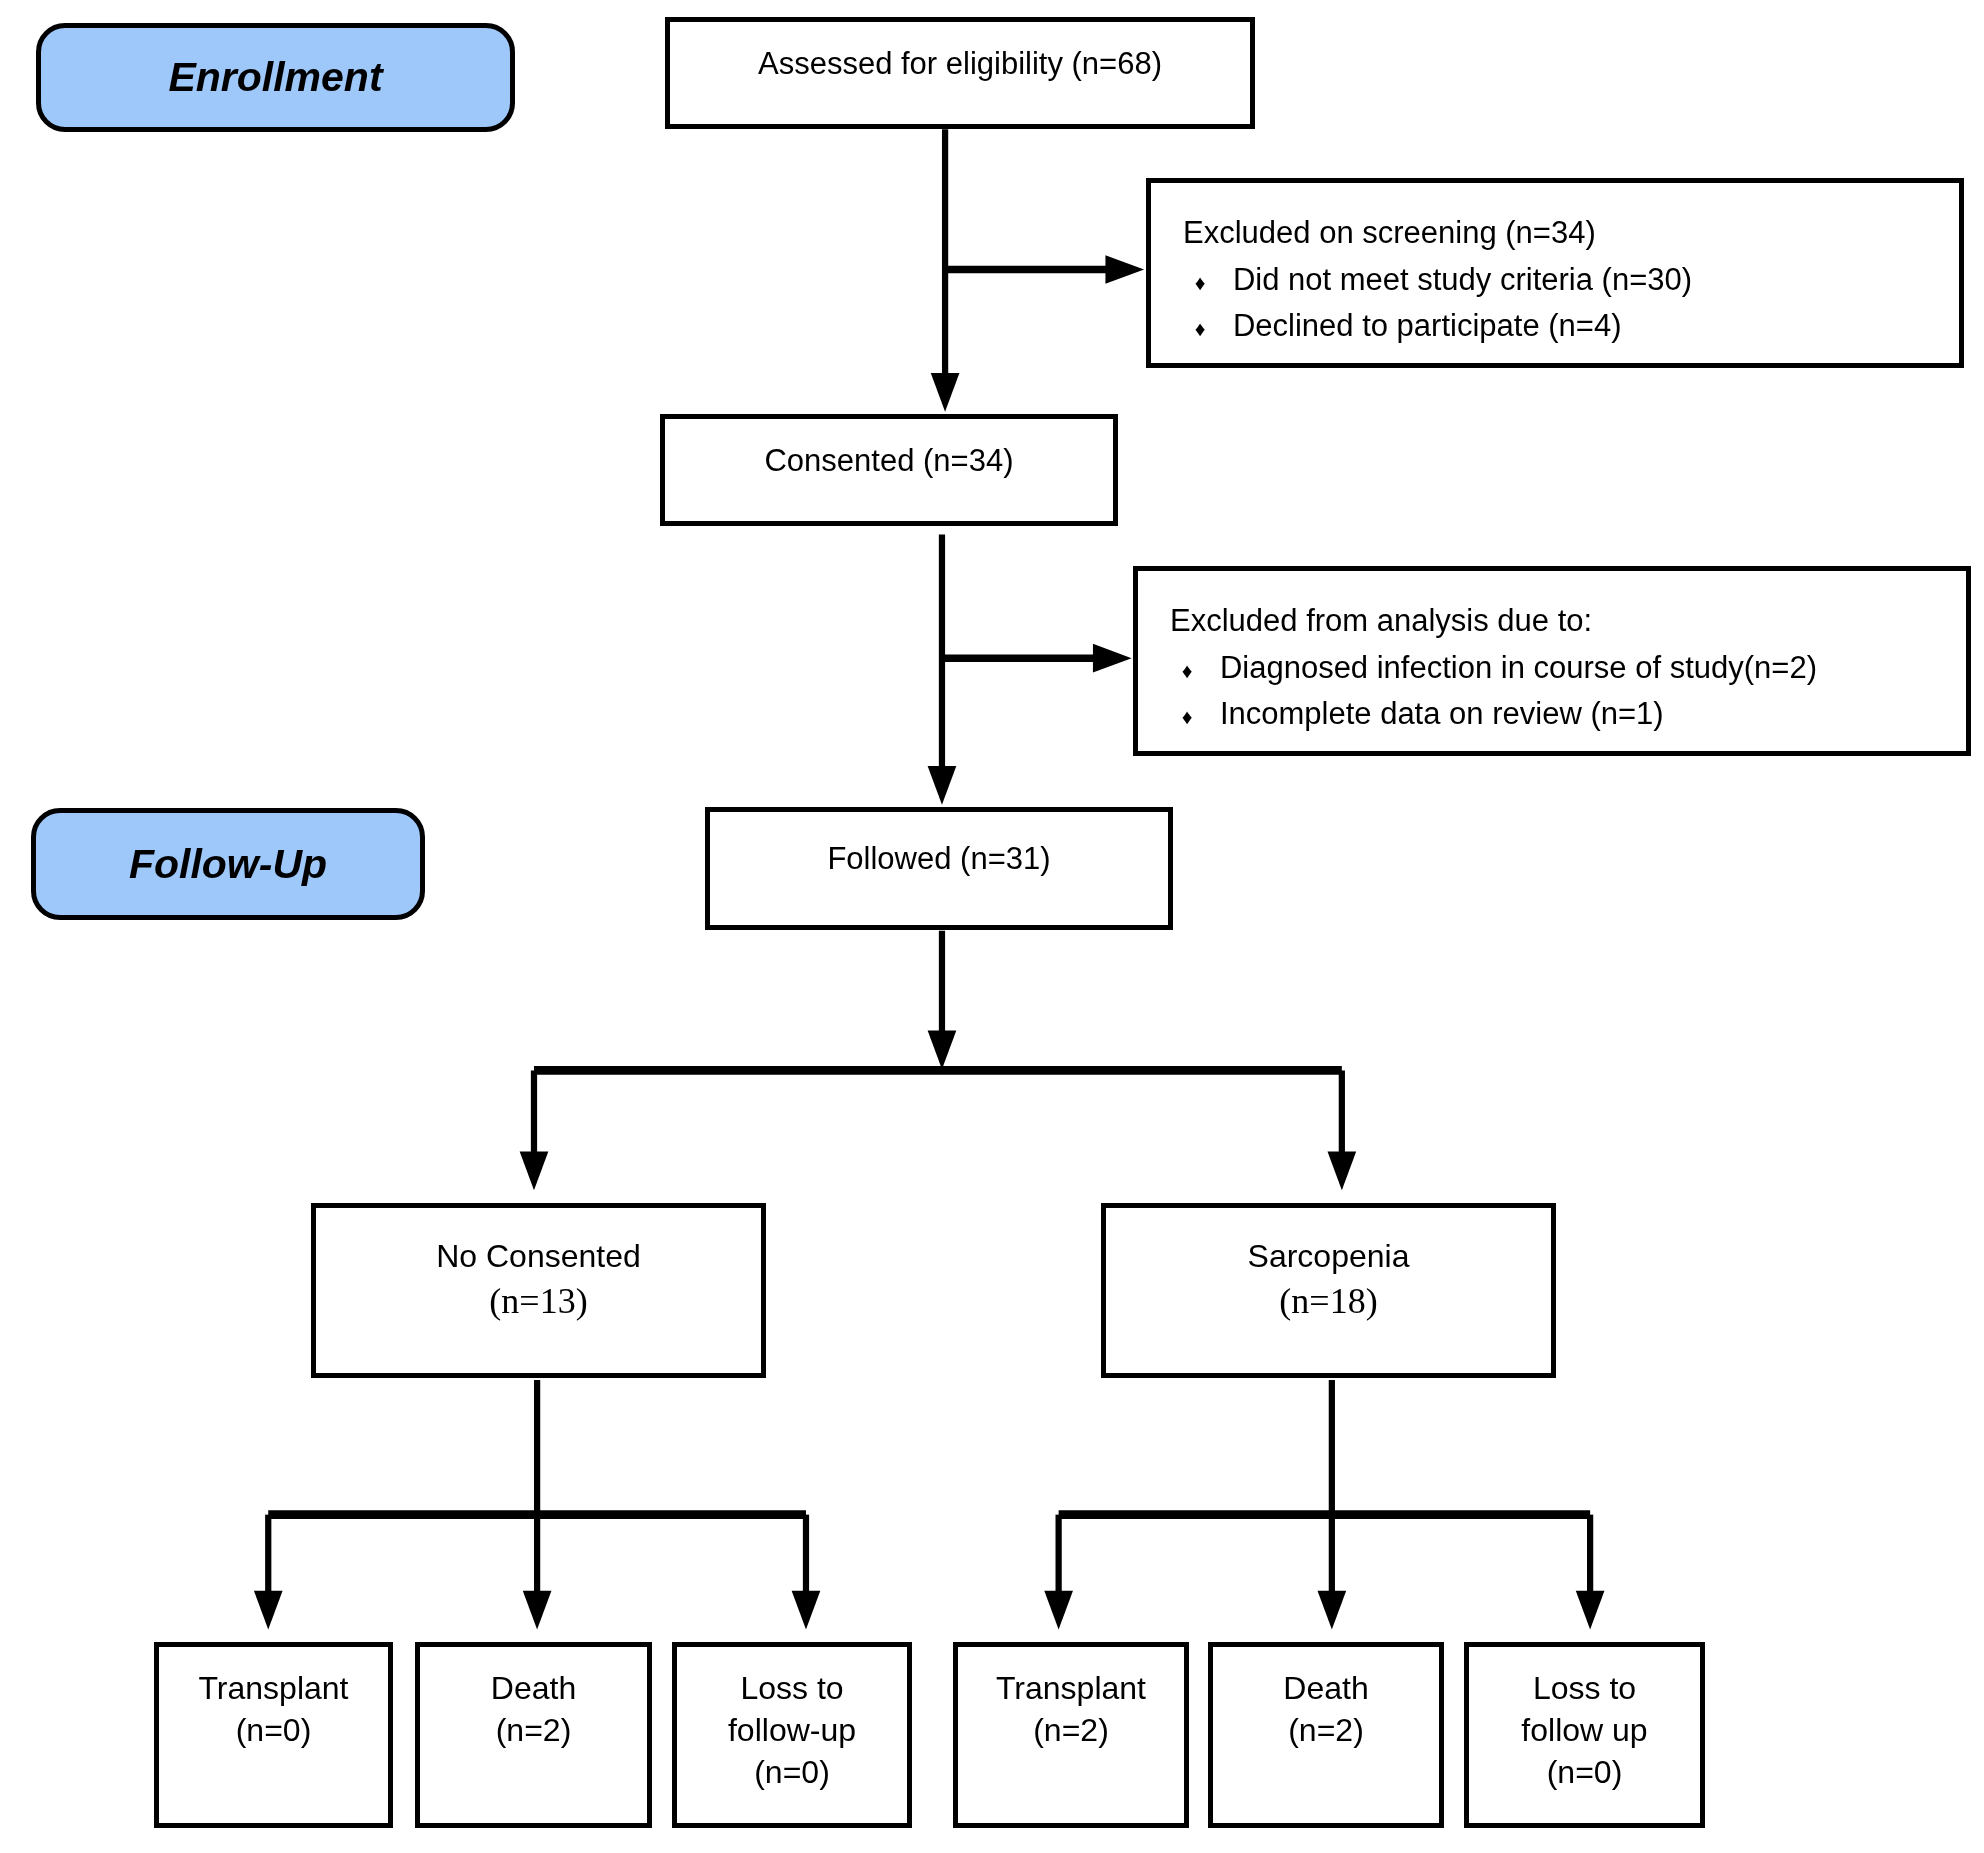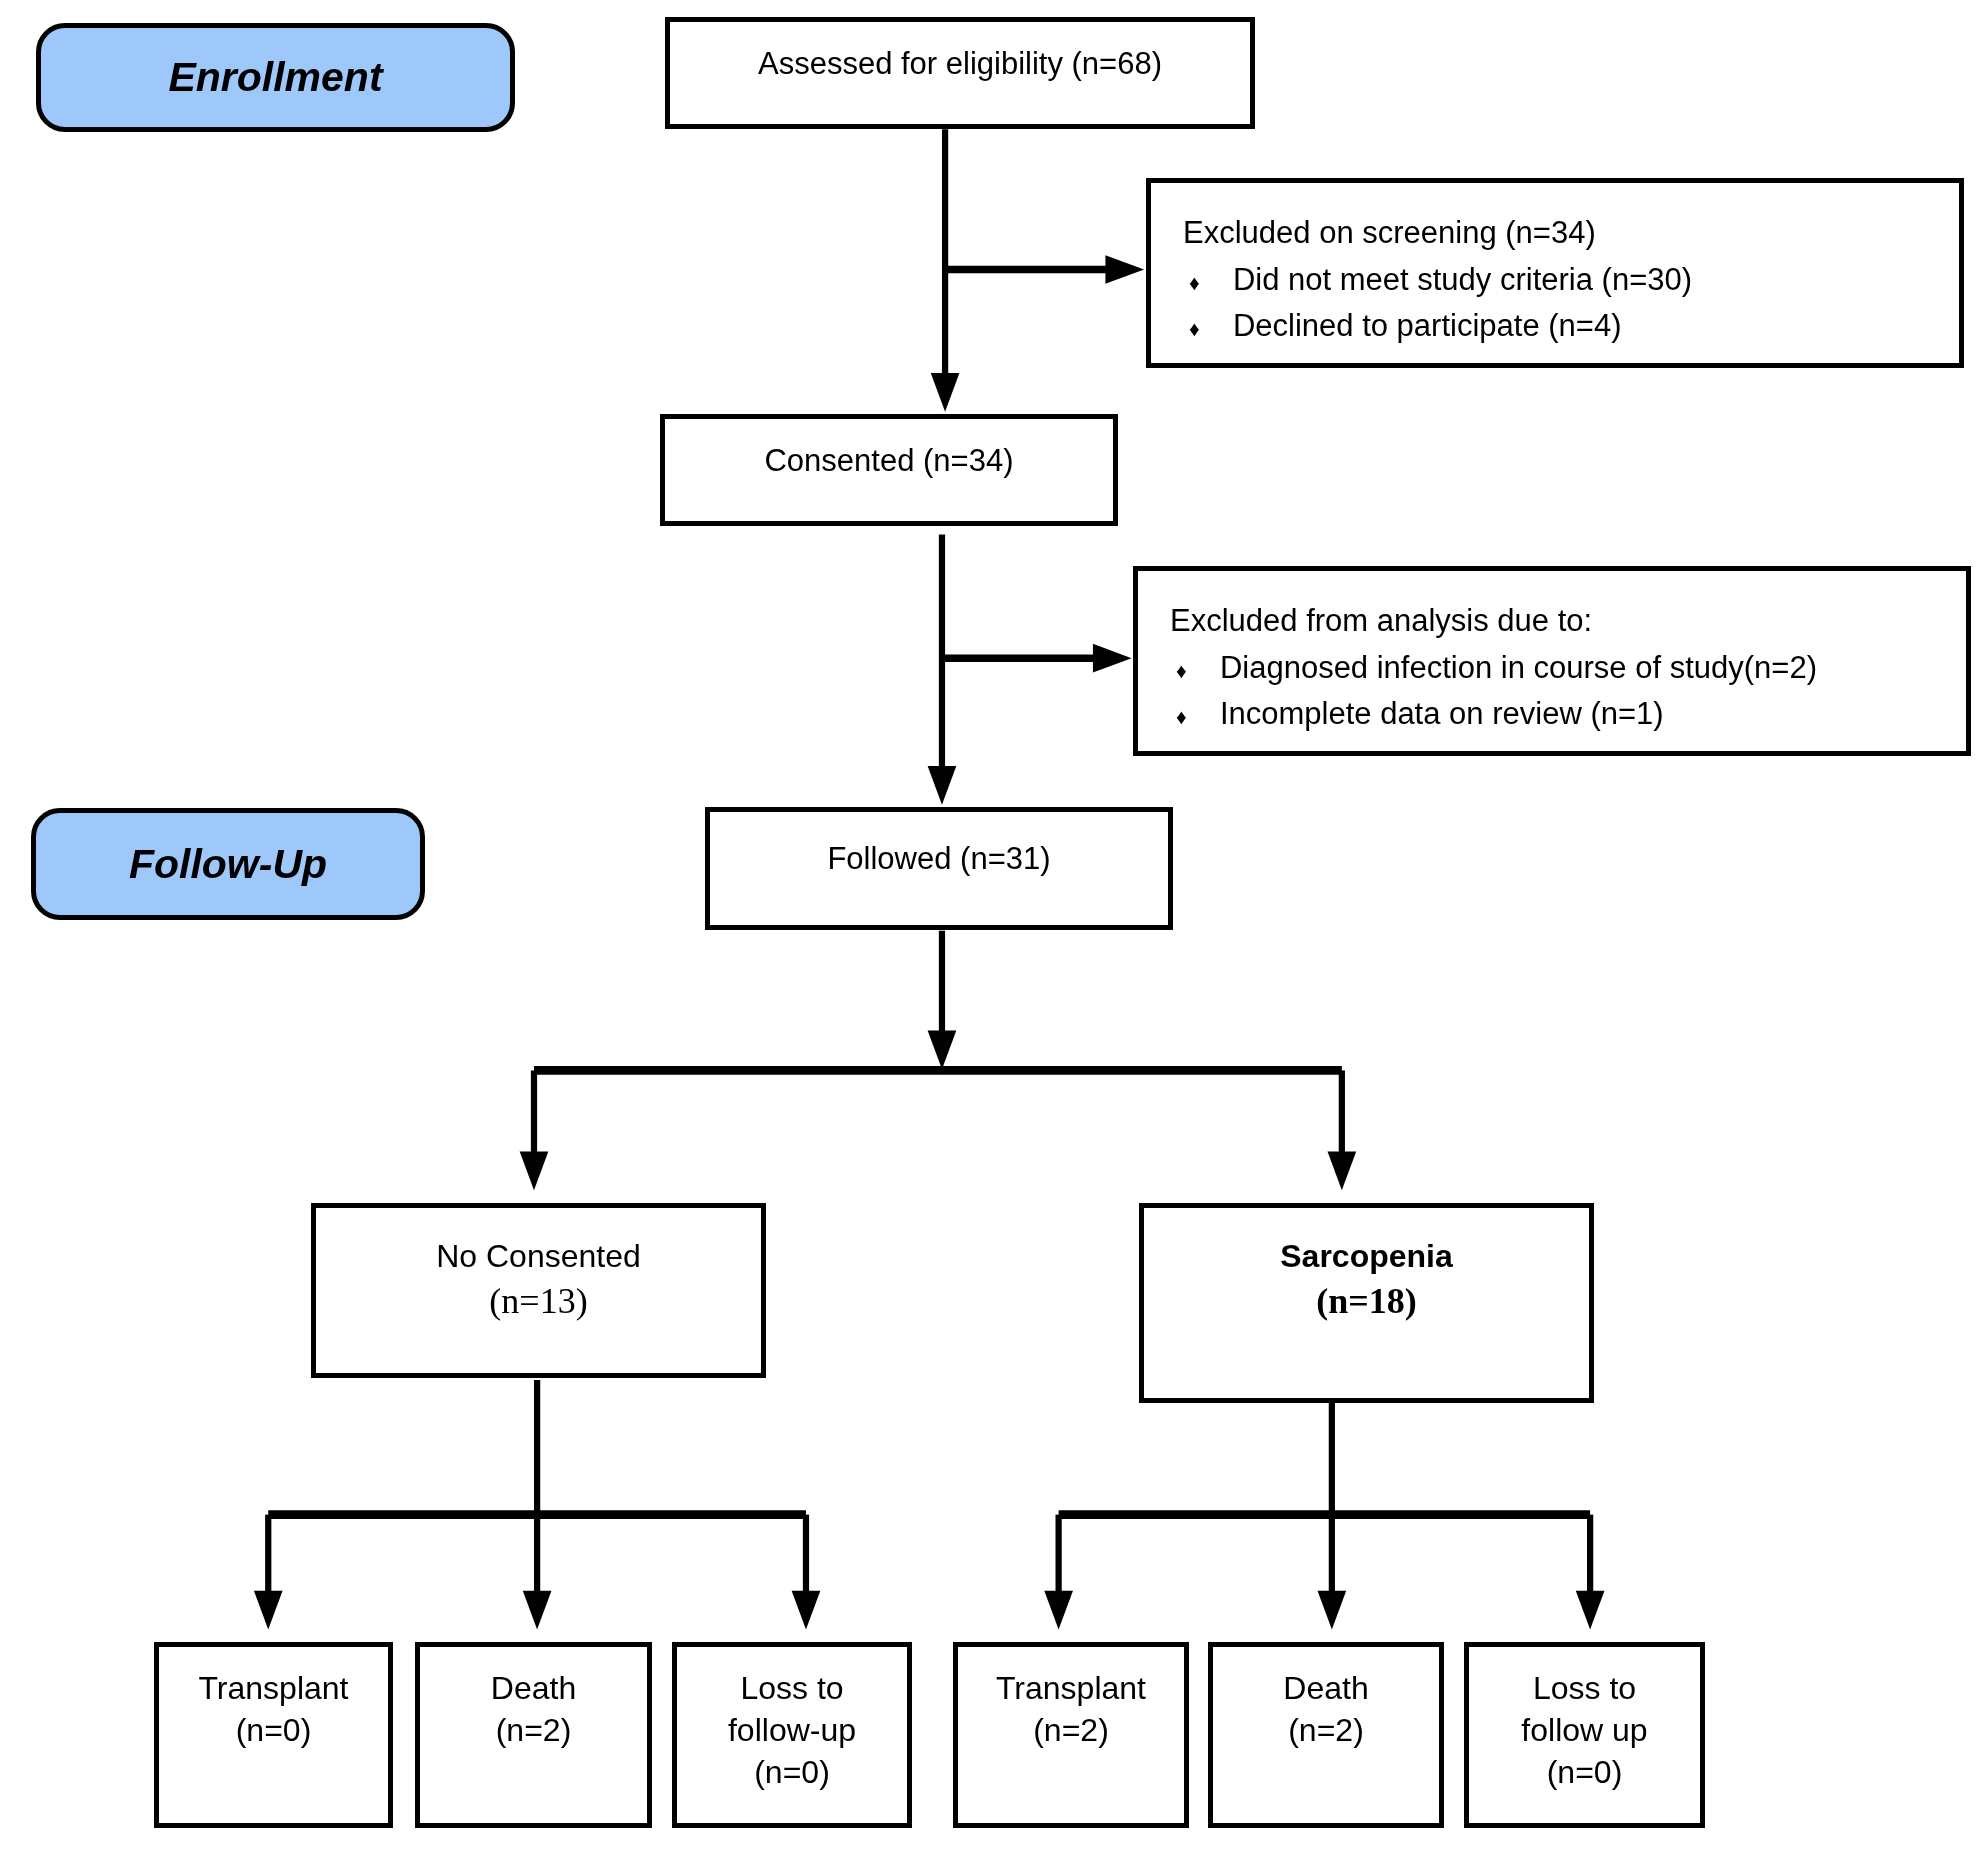--- a/index.html
+++ b/index.html
@@ -50,21 +50,21 @@
     font-style: italic;
     font-weight: 700;
     font-size: 41px;
     font-family: "Liberation Sans", sans-serif;
   }
   .excl {
     align-items: flex-start;
     justify-content: flex-start;
     padding: 27.4px 17.5px 0 32px;
     line-height: 1.5;
-    text-align: center;
+    text-align: right;
   }
   .bullet-row {
     display: flex;
     align-items: baseline;
     white-space: nowrap;
   }
   .diamond {
     font-size: 21px;
     width: 22.5px;
     margin-right: 27.4px;
@@ -189,21 +189,21 @@
 
   <div class="box c-mid" style="left:705px; top:807px; width:468px; height:123px;">
     <span>Followed (n=31)</span>
   </div>
 
   <div class="box group-box" style="left:311px; top:1203px; width:455px; height:175px;">
     <span class="line">No Consented</span>
     <span class="line serif-line">(n=13)</span>
   </div>
 
-  <div class="box group-box" style="left:1139px; top:1203px; width:455px; height:200px;font-weight:bold;">
+  <div class="box group-box" style="left:1101px; top:1203px; width:455px; height:175px;">
     <span class="line">Sarcopenia</span>
     <span class="line serif-line">(n=18)</span>
   </div>
 
   <div class="box leaf" style="left:154px; top:1642px; width:239px; height:186px;">
     <span class="line">Transplant</span>
     <span class="line">(n=0)</span>
     <span class="line"></span>
   </div>
   <div class="box leaf" style="left:415px; top:1642px; width:237px; height:186px;">

